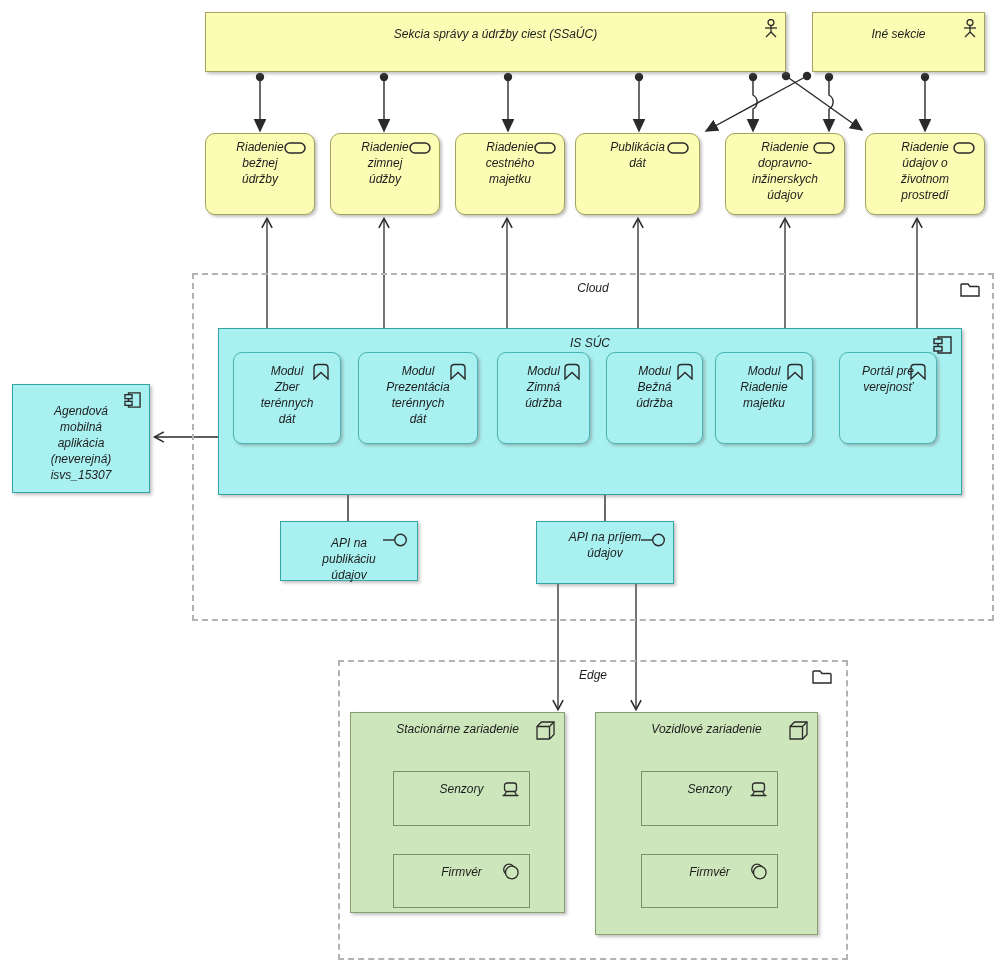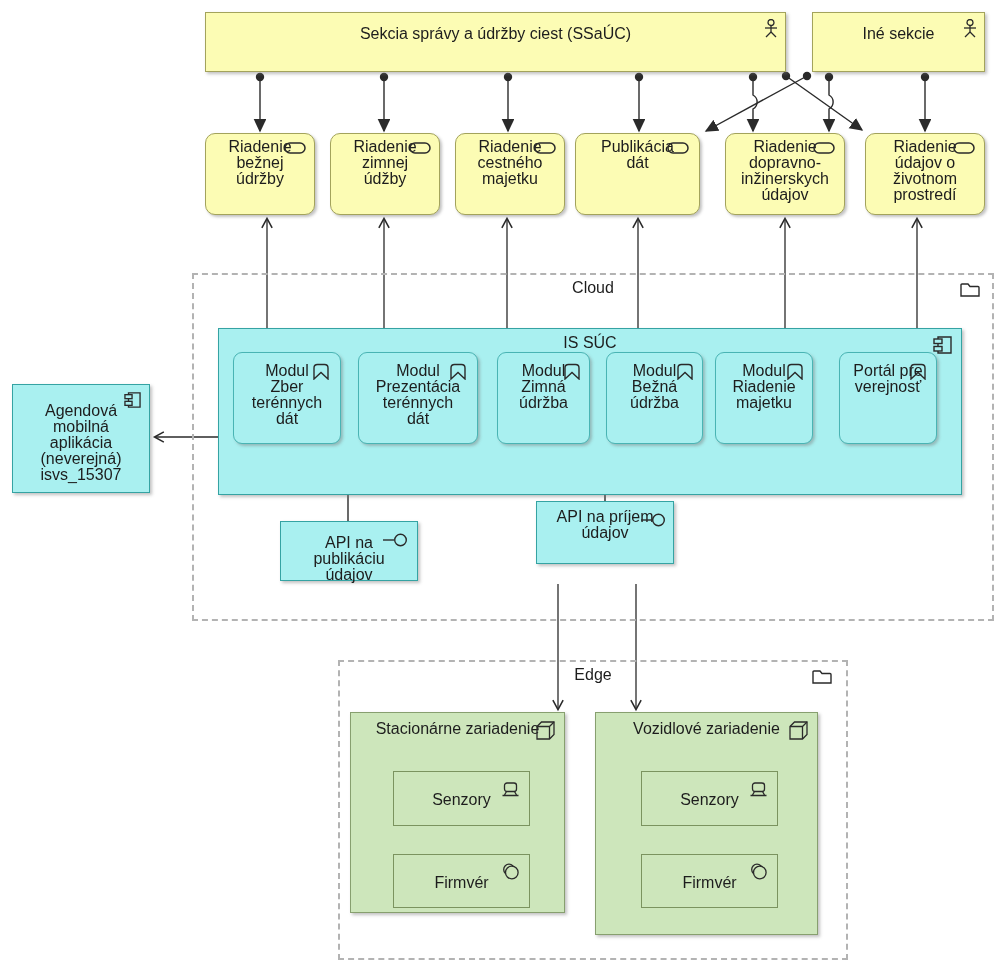--- a/index.html
+++ b/index.html
@@ -1,33 +1,33 @@
 <!DOCTYPE html>
 <html><head>
 <meta charset="utf-8">
 <style>
   html,body{margin:0;padding:0;background:#fff;}
   #canvas{
     position:relative;width:1004px;height:976px;background:#ffffff;
     font-family:"Liberation Sans", sans-serif;color:#1d1d1d;overflow:hidden;
   }
-  .box{position:absolute;box-sizing:border-box;font-size:16px;line-height:16px;}
+  .box{position:absolute;box-sizing:border-box;font-size:12px;line-height:16px;font-style:italic;}
   .lbl{display:block;text-align:center;white-space:pre-line;}
   
   .biz{background:#fcfcb4;border:1px solid #a3a35c;}
   .shadow{box-shadow:2px 2px 3px rgba(120,120,120,.45);}
   .actor-box{padding-top:13px;}
   .proc{border-radius:10px;padding-top:5px;}
   
   .app{background:#a9f0f0;border:1px solid #35a3a3;}
   .module{border-radius:9px;border:1px solid #49b4b4;padding-top:10px;}
   .plain{padding-top:8px;}
   
   .tech{background:#cde6bb;border:1px solid #879f6f;}
-  .tech-inner{background:transparent;border:1px solid #7b935f;padding-top:20px;box-shadow:none;}
+  .tech-inner{background:transparent;border:1px solid #7b935f;padding-top:9px;box-shadow:none;}
   
   .group{border:2px dashed #b3b3b3;background:transparent;}
   .group-lbl{position:absolute;top:5px;left:0;right:0;text-align:center;}
   .icon{position:absolute;}
   .tr{top:6px;right:7px;}
 </style>
 </head>
 <body>
 
 <div id="canvas">
@@ -246,21 +246,21 @@
     <span class="lbl">API na
 publikáciu
 údajov</span>
     <svg class="icon" style="top:11px;right:9px;" width="25" height="14" viewBox="0 0 25 14">
       <g stroke="#2a2a2a" stroke-width="1.4" fill="none">
           <line x1="0" y1="7" x2="11" y2="7"></line>
           <circle cx="17.5" cy="7" r="5.8"></circle>
         </g>
     </svg>
   </div>
-  <div class="box app shadow plain" style="left:536px;top:501px;width:138px;height:63px;padding-top:7px;">
+  <div class="box app shadow plain" style="left:536px;top:521px;width:138px;height:63px;padding-top:7px;">
     <span class="lbl">API na príjem
 údajov</span>
     <svg class="icon" style="top:11px;right:7px;" width="25" height="14" viewBox="0 0 25 14">
       <g stroke="#2a2a2a" stroke-width="1.4" fill="none">
           <line x1="0" y1="7" x2="11" y2="7"></line>
           <circle cx="17.5" cy="7" r="5.8"></circle>
         </g>
     </svg>
   </div>
 

